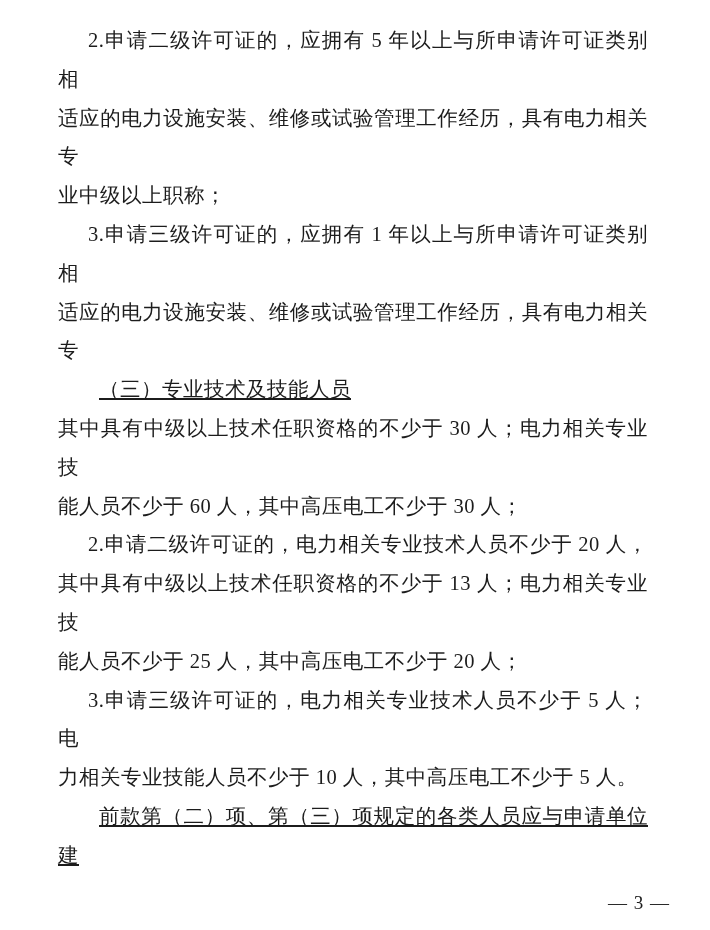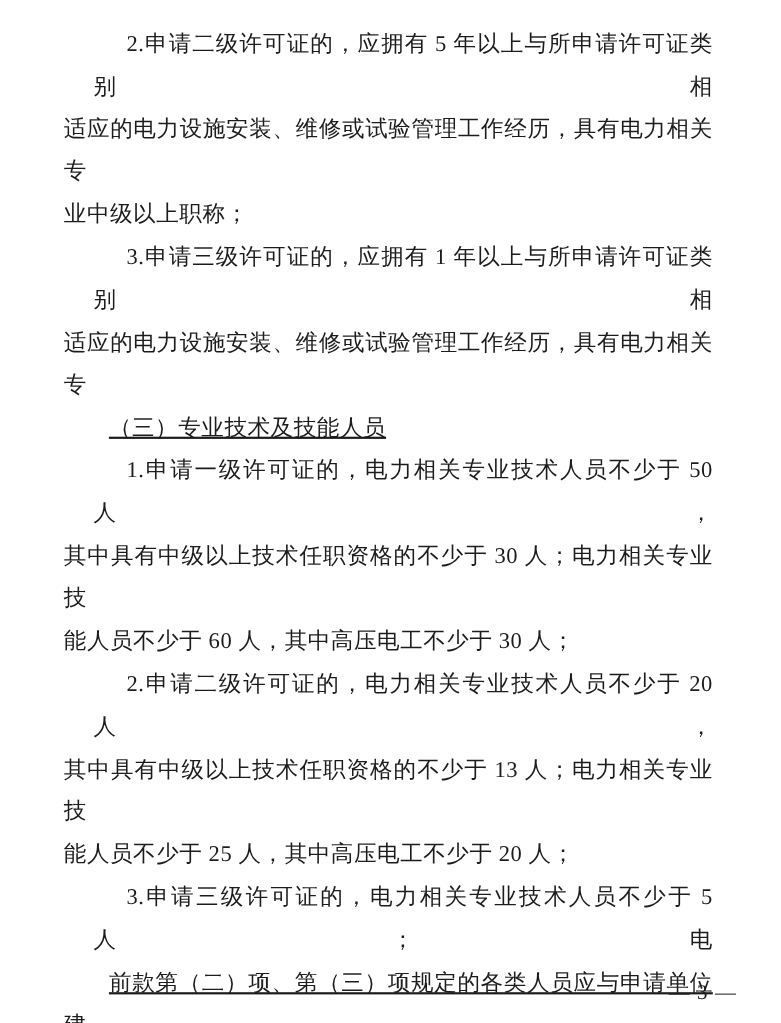--- a/index.html
+++ b/index.html
@@ -26,45 +26,45 @@
   }
   .line {
     text-align: left;
     white-space: normal;
   }
   .just {
     text-align: justify;
     text-align-last: justify;
     text-justify: inter-character;
   }
-  .ind-num { text-indent: 30px; margin-left: 27px; }
+  .ind-num { text-indent: 30px; }
   .ind-cjk { text-indent: 41px; text-decoration: underline; }
   .page-number {
     position: absolute;
     top: 892px;
     right: 40px;
     font-size: 19px;
     letter-spacing: 1px;
     color: #1c1c1c;
   }
 </style>
 </head>
 <body>
 
 <div class="doc">
   <div class="line ind-num just">2.申请二级许可证的，应拥有 5 年以上与所申请许可证类别相</div>
   <div class="line just">适应的电力设施安装、维修或试验管理工作经历，具有电力相关专</div>
   <div class="line">业中级以上职称；</div>
   <div class="line ind-num just">3.申请三级许可证的，应拥有 1 年以上与所申请许可证类别相</div>
   <div class="line just">适应的电力设施安装、维修或试验管理工作经历，具有电力相关专</div>
   <div class="line ind-cjk">（三）专业技术及技能人员</div>
-  <div class="line ind-num just">1.申请一级许可证的，电力相关专业技术人员不少于 50 人，</div>
   <div class="line just">其中具有中级以上技术任职资格的不少于 30 人；电力相关专业技</div>
   <div class="line">能人员不少于 60 人，其中高压电工不少于 30 人；</div>
   <div class="line ind-num just">2.申请二级许可证的，电力相关专业技术人员不少于 20 人，</div>
   <div class="line just">其中具有中级以上技术任职资格的不少于 13 人；电力相关专业技</div>
   <div class="line">能人员不少于 25 人，其中高压电工不少于 20 人；</div>
   <div class="line ind-num just">3.申请三级许可证的，电力相关专业技术人员不少于 5 人；电</div>
+  <div class="line">力相关专业技能人员不少于 10 人，其中高压电工不少于 5 人。</div>
   <div class="line ind-cjk just">前款第（二）项、第（三）项规定的各类人员应与申请单位建</div>
 
 </div>
 
 <div class="page-number">— 3 —</div>
 
 </body></html>

